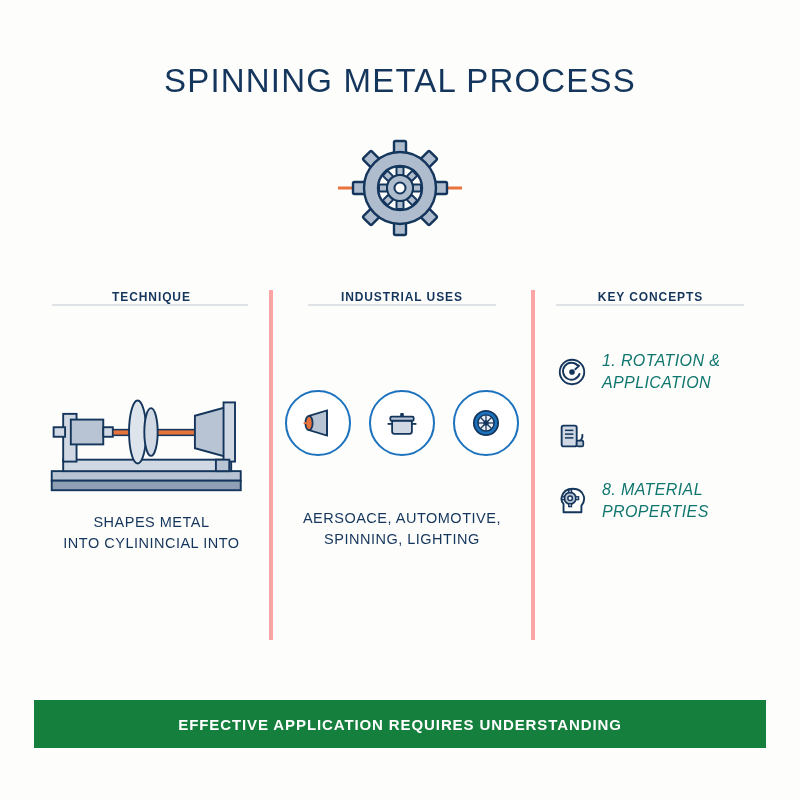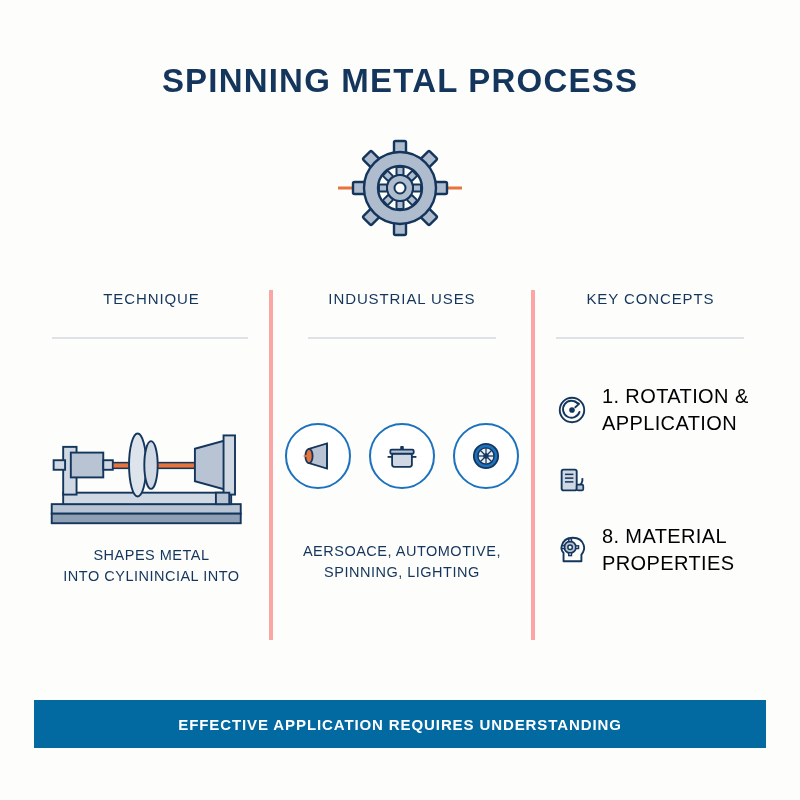--- a/index.html
+++ b/index.html
@@ -21,21 +21,21 @@
     background: #fdfdfc;
     box-sizing: border-box;
   }
   .title {
     position: absolute;
     top: 62px;
     left: 0;
     width: 800px;
     text-align: center;
     font-size: 33px;
-    font-weight: bold;
+    font-weight: normal;
     letter-spacing: 1.2px;
     color: #15365c;
   }
   .hero-icon {
     position: absolute;
     top: 133px;
     left: 50%;
     transform: translateX(-50%);
     width: 140px;
     height: 110px;
@@ -52,25 +52,25 @@
     position: relative;
     flex: 1 1 33.33%;
     box-sizing: border-box;
     padding: 0 12px;
     text-align: center;
   }
   .col.mid, .col.right {
     border-left: 4px solid #fca5a5;
   }
   .col-head {
-    font-size: 15px;
-    font-weight: normal;
+    font-size: 12px;
+    font-weight: bold;
     letter-spacing: 0.9px;
     color: #15365c;
-    padding-bottom: 30px;
+    padding-bottom: 0;
   }
   .col-rule {
     height: 2px;
     background: #dfe3e8;
     width: 196px;
     margin: 0 auto 0 auto;
   }
   .col.left .col-rule { margin-left: 6px; }
   .col.mid  .col-rule { width: 188px; }
   .col.right .col-rule { width: 188px; }
@@ -122,33 +122,34 @@
   }
   .concept-icon {
     flex: 0 0 34px;
     width: 34px;
     height: 34px;
     display: flex;
     align-items: center;
     justify-content: center;
   }
   .concept-text {
-    font-size: 20px;
+    font-size: 16px;
     line-height: 1.35;
     letter-spacing: 0.4px;
     font-weight: normal;
-    color: #000000;
+    color: #0f766e;
+    font-style: italic;
   }
   .footer {
     position: absolute;
     left: 34px;
     top: 700px;
     width: 732px;
     height: 48px;
-    background: #0369a1;
+    background: #15803d;
     display: flex;
     align-items: center;
     justify-content: center;
   }
   .footer-text {
     color: #ffffff;
     font-size: 15px;
     font-weight: bold;
     letter-spacing: 0.9px;
   }

